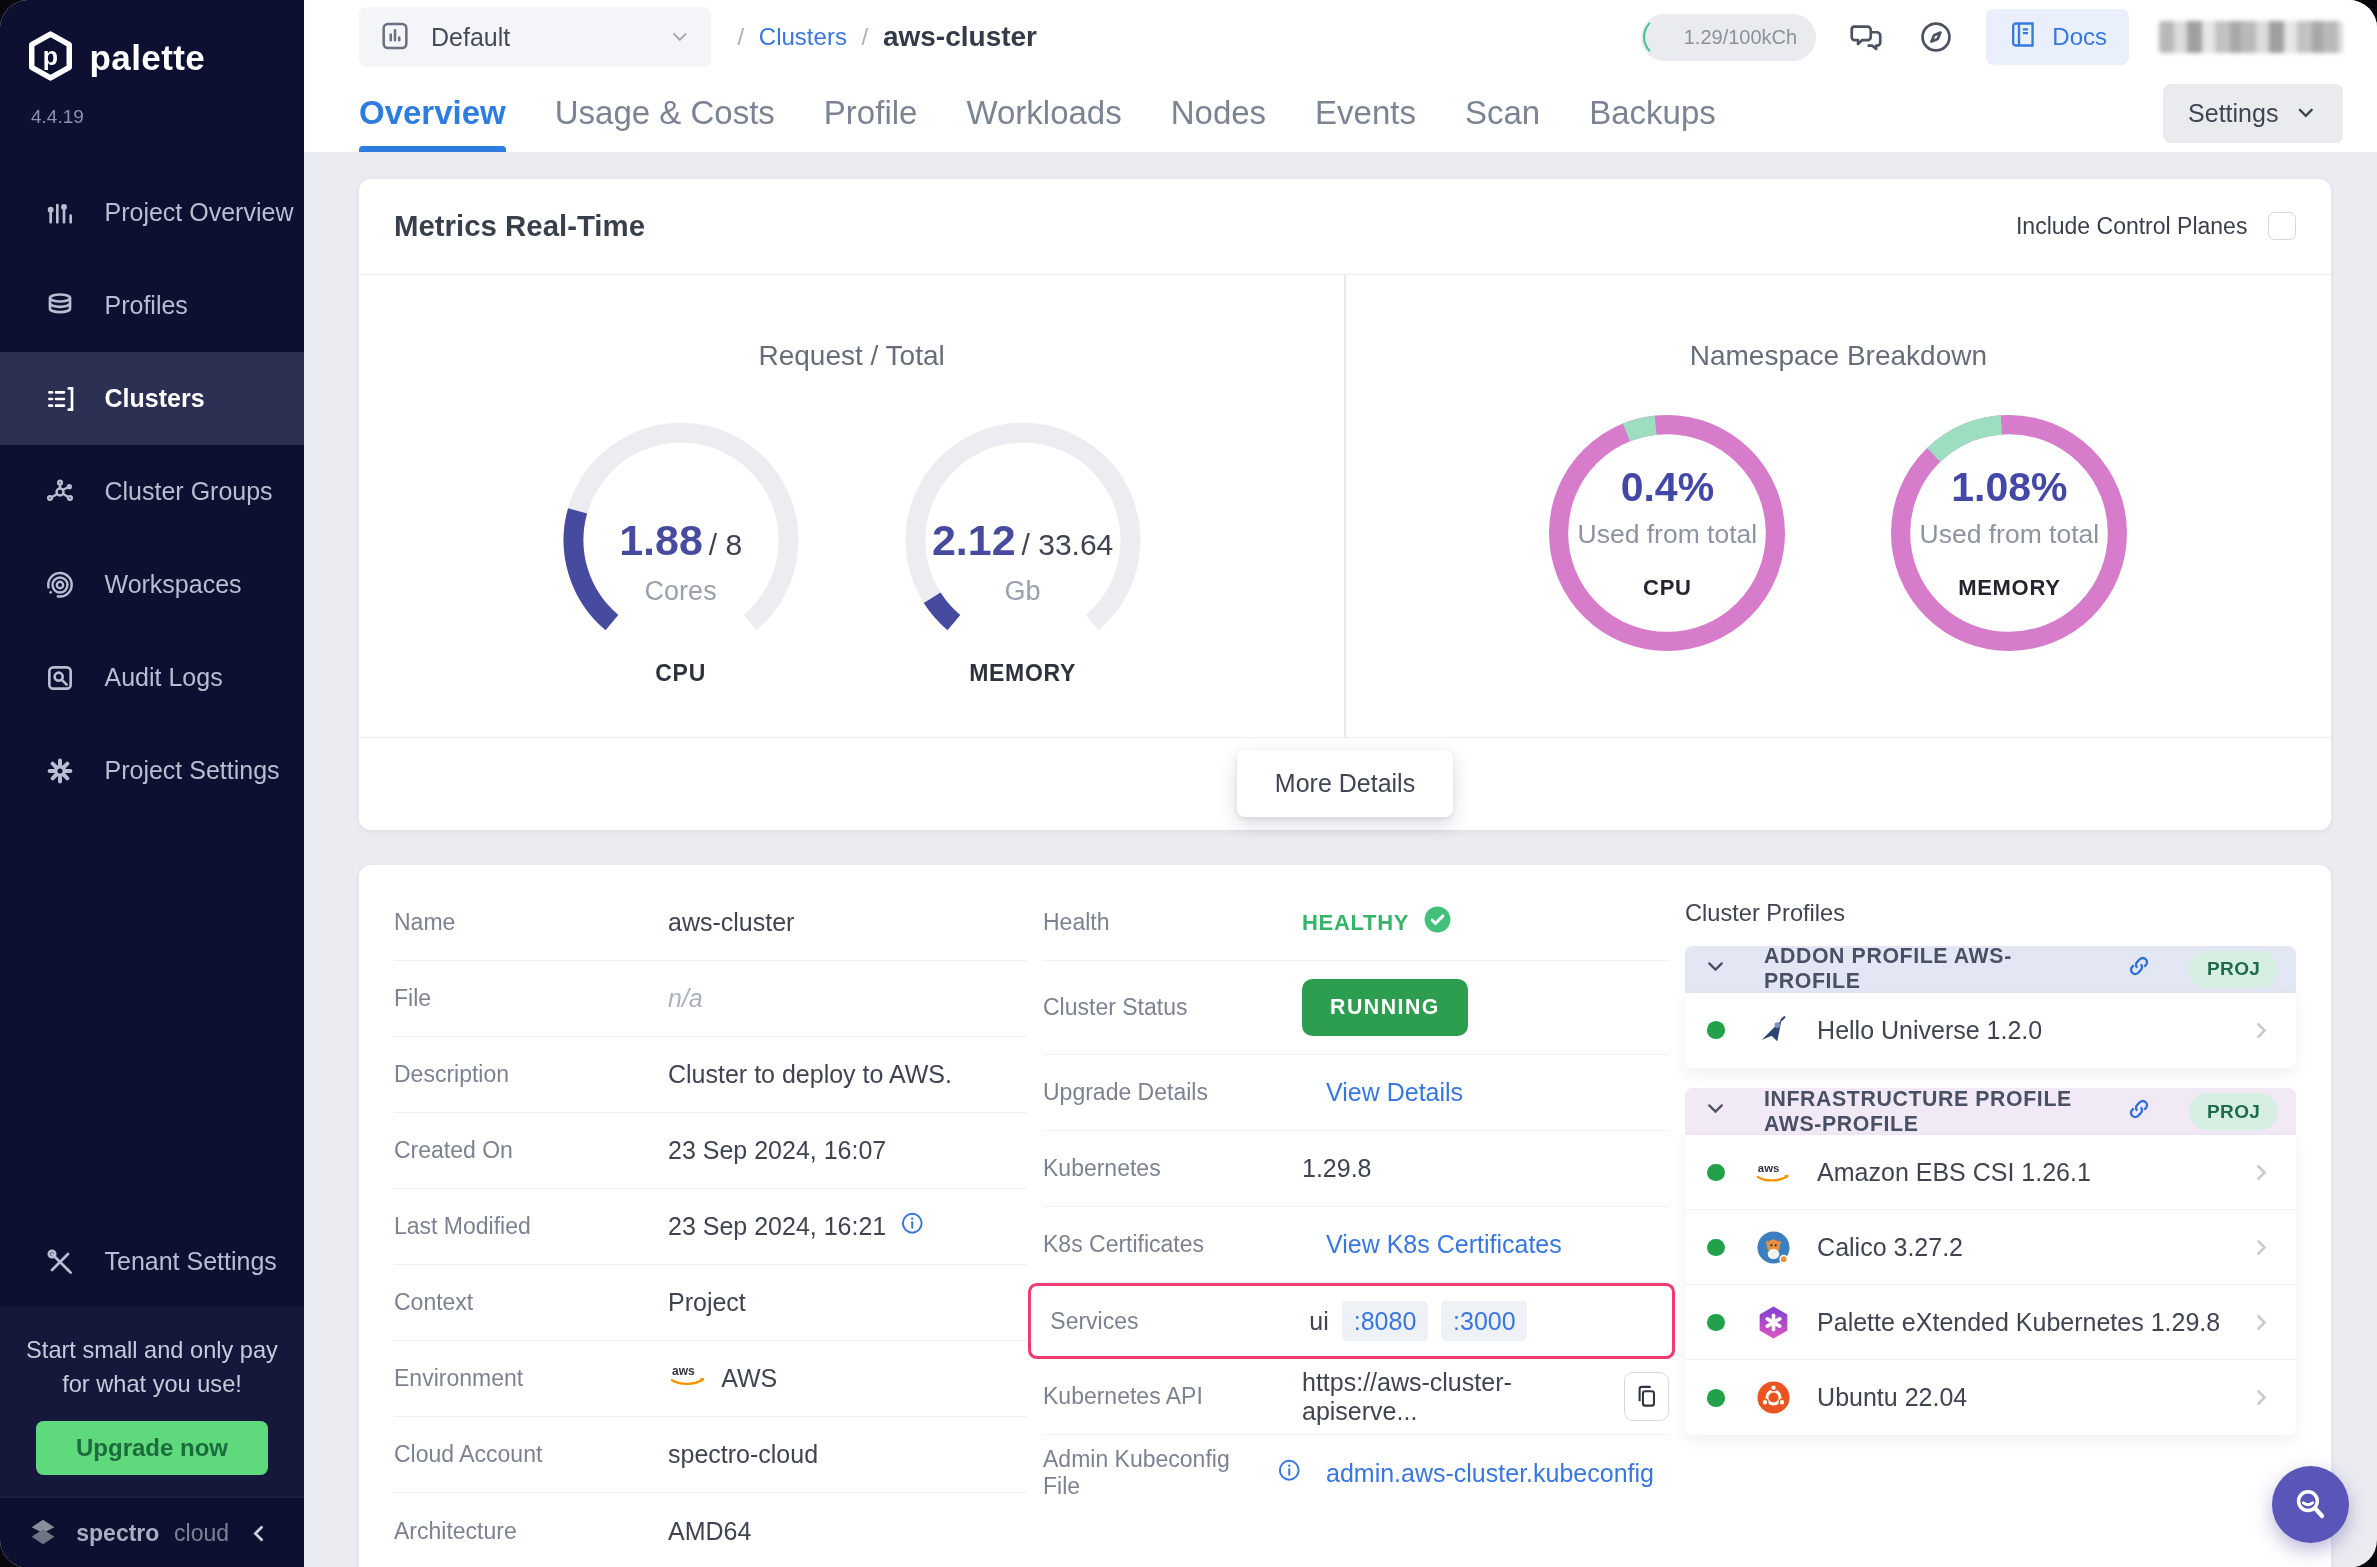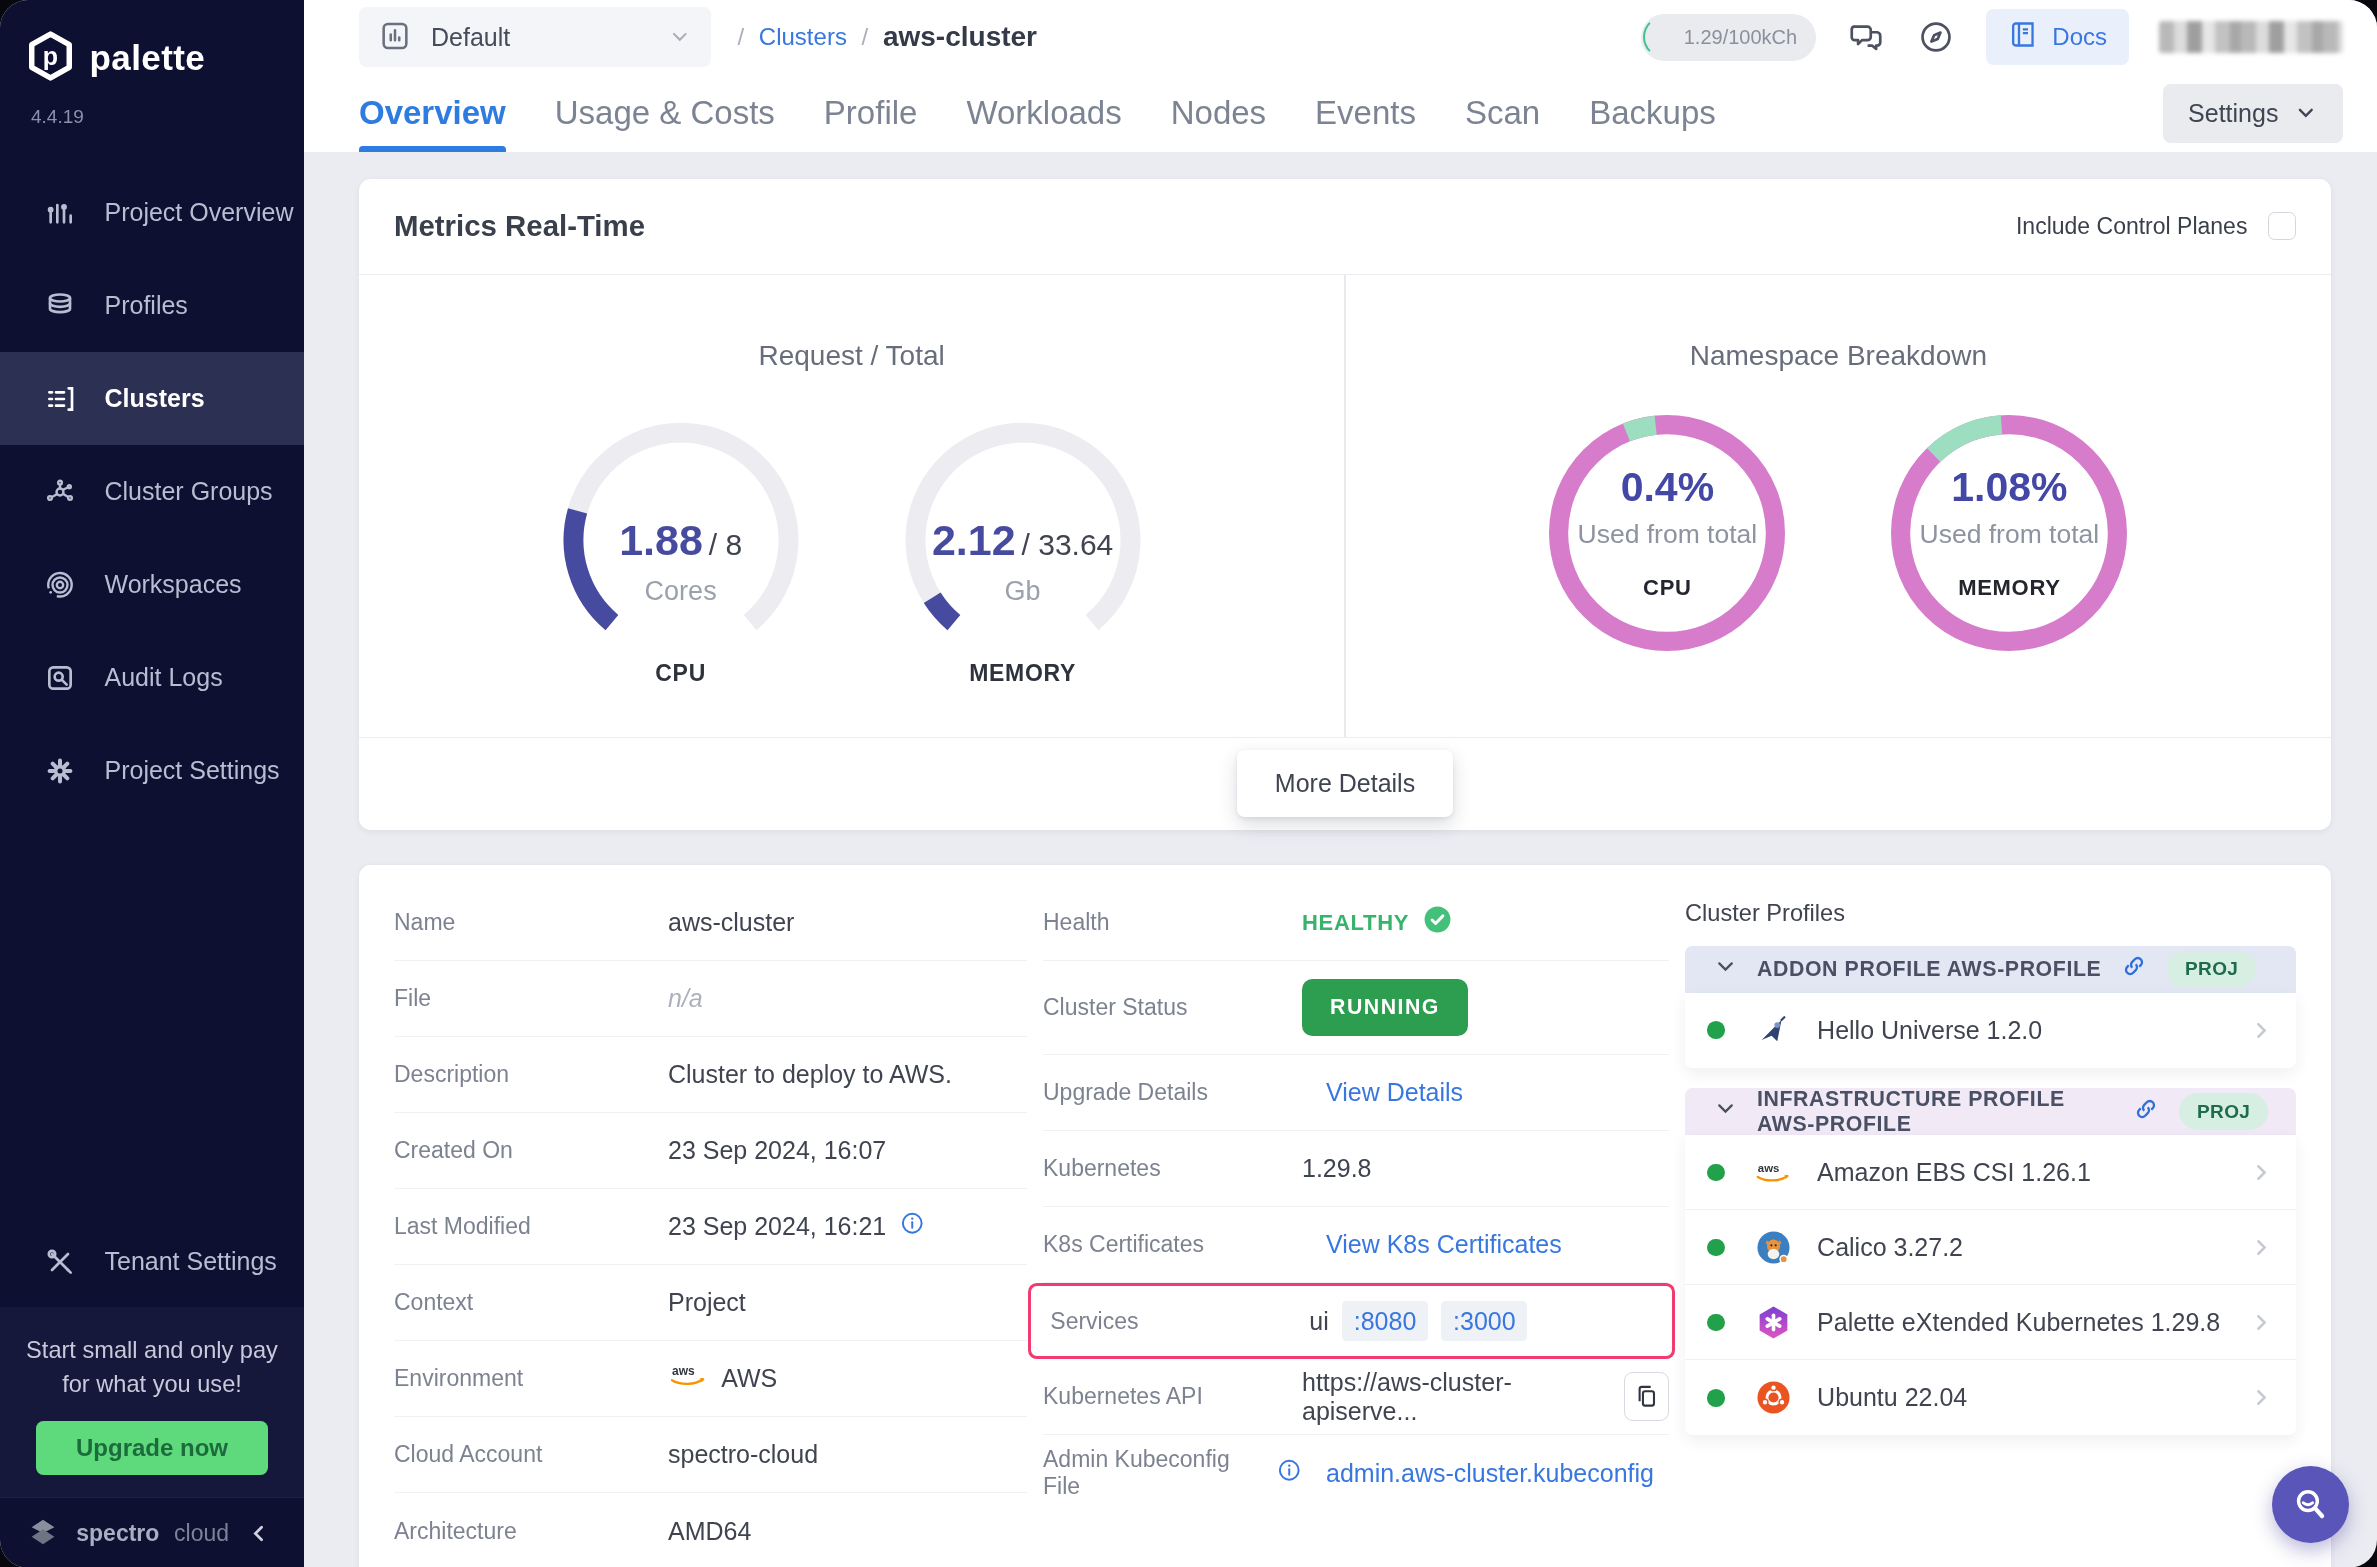--- a/index.html
+++ b/index.html
@@ -109,21 +109,21 @@
   .health-val{font-size:22px;font-weight:700;color:#38b36c;letter-spacing:0.7px;display:flex;align-items:center;gap:13.2px;}
   .status-pill{background:#2d9e4f;color:#fff;font-size:21.3px;font-weight:700;letter-spacing:1.5px;
                border-radius:10.3px;padding:16px 28px;}
   .services-row{border:3.7px solid #f23b70 !important;border-radius:8.8px;
                 margin-left:-14.7px;padding-left:19px;margin-right:-5.9px;padding-right:5.9px;}
   .port-chip{background:#eef1f5;border-radius:4.4px;padding:5.9px 11.8px;color:#3877e0;font-size:25px;cursor:pointer;}
   .copy-btn{width:49px;height:49px;border:1.5px solid #d6dae0;border-radius:8.8px;background:#fff;
             display:flex;align-items:center;justify-content:center;margin-left:7.4px;cursor:pointer;}
   
   .profiles-head{font-size:23.6px;color:#3f4450;margin:14.7px 0 19px;}
-  .pg-header{display:flex;align-items:center;gap:19px;height:47px;padding:0 28px;
+  .pg-header{display:flex;align-items:center;gap:36px;height:47px;padding:0 18px;
              border-radius:7.4px 7.4px 0 0;font-size:21.3px;font-weight:700;letter-spacing:0.6px;color:#4a5063;cursor:pointer;}
   .pg-header.addon{background:#e2e7f3;}
   .pg-header.infra{background:#f1e9f6;margin-top:20.6px;}
   .pg-badge{background:#d6efe2;color:#1f6b4e;border-radius:735px;padding:7.4px 17.7px;font-size:19px;
             font-weight:700;letter-spacing:0.4px;}
   .pg-items{box-shadow:0 5.9px 14.7px rgba(40,45,70,.07);border-radius:0 0 7.4px 7.4px;}
   .pg-item{display:flex;align-items:center;background:#fff;min-height:75px;
            border-bottom:1.5px solid #f0f1f4;padding:0 22px;cursor:pointer;}
   .pg-item:last-child{border-bottom:none;border-radius:0 0 7.4px 7.4px;}
   .dot{width:17.7px;height:17.7px;border-radius:50%;background:#22a14b;margin-right:29.4px;flex-shrink:0;}

